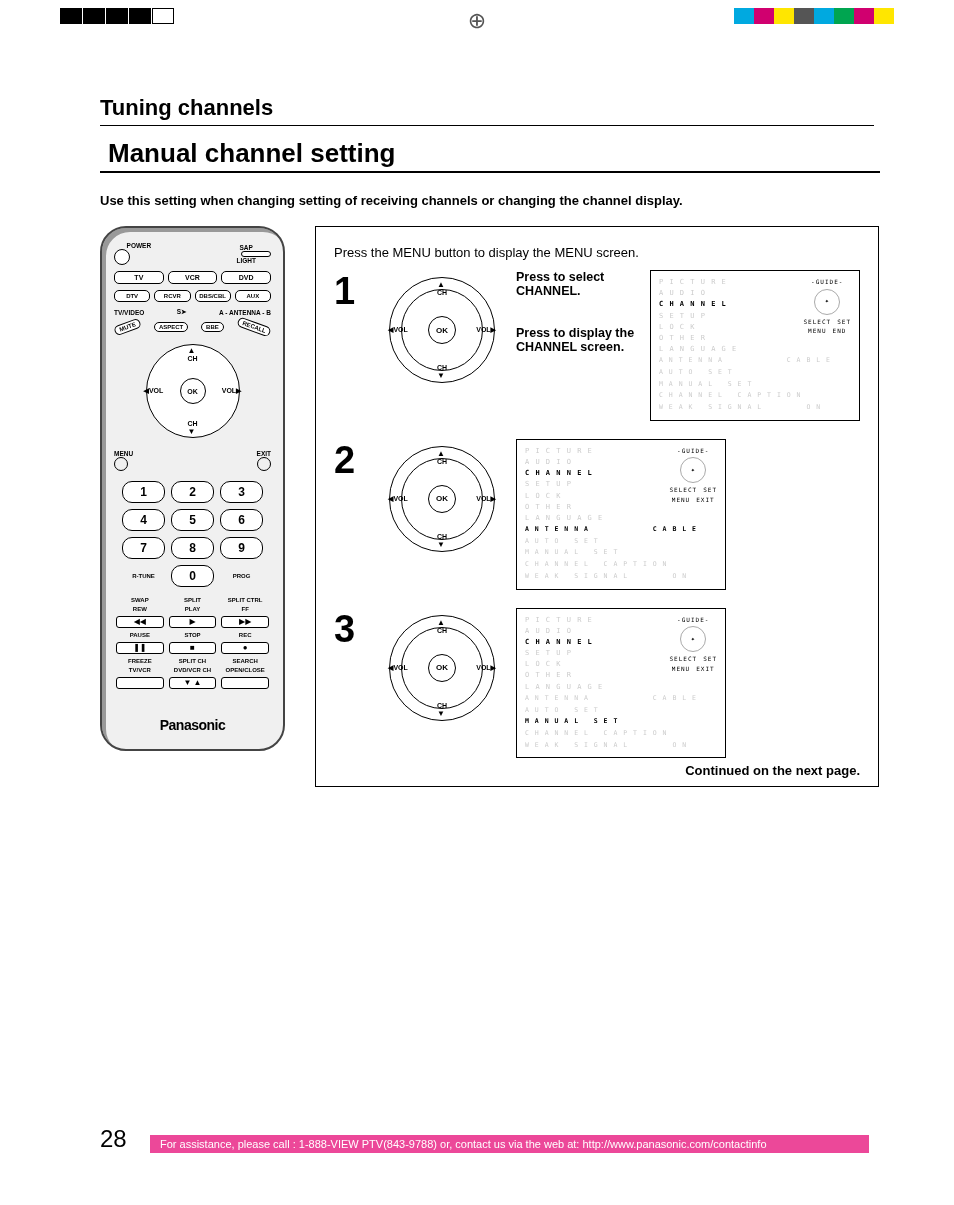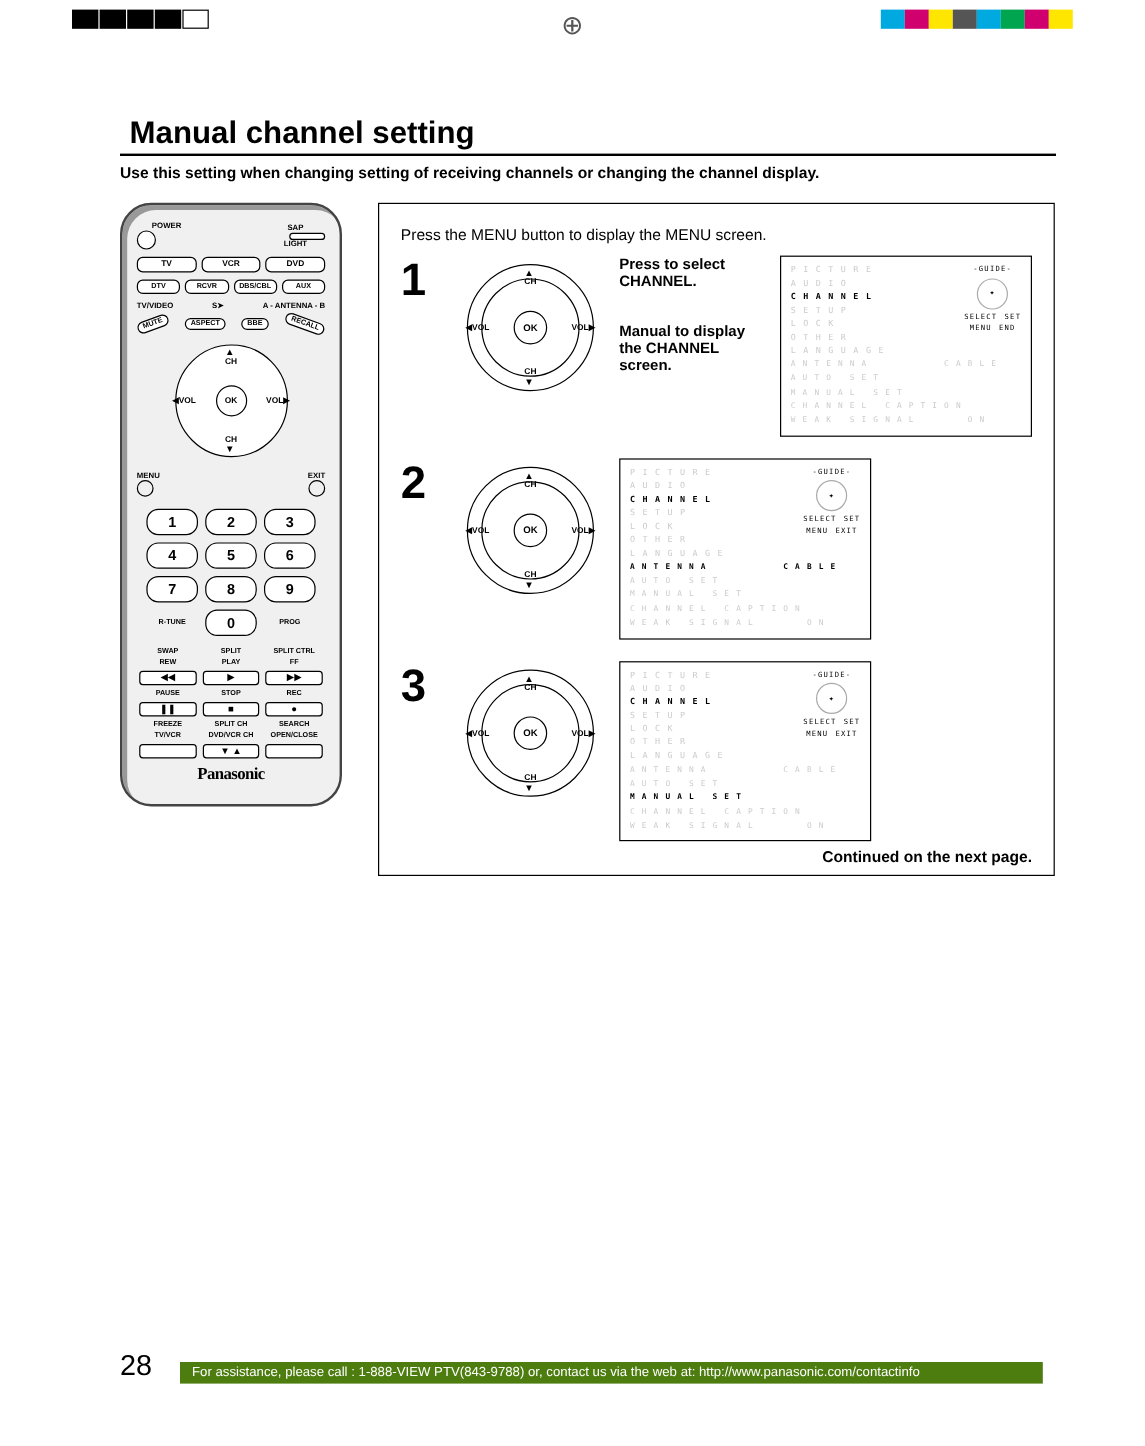--- a/index.html
+++ b/index.html
@@ -33,21 +33,21 @@
     border-bottom: 1px solid #000;
     padding-bottom: 4px;
     margin-bottom: 12px;
   }
   .subtitle {
     font-size: 26px; font-weight: bold;
     border-bottom: 2px solid #000;
     padding: 0 8px 2px 8px;
     display: inline-block;
     width: 780px;
-    margin-bottom: 6px;
+    margin-bottom: 20px;
   }
   .intro {
     font-size: 13px; font-weight: bold;
     margin-bottom: 18px;
   }
   .main-row { display: flex; gap: 30px; }
   .remote-col { width: 190px; }
   .steps-col { flex: 1; border: 1px solid #000; padding: 18px 18px 10px 18px; position:relative; }
   
   .remote {
@@ -103,22 +103,22 @@
     text-align:center;padding:3px 0;background:#fff;
   }
   .num-btn.zero{grid-column:2;}
   .tiny{font-size:6px;font-weight:bold;text-align:center;}
   .trans-grid{display:grid;grid-template-columns:repeat(3,1fr);gap:3px 5px;margin:4px 2px;}
   .trans-btn{
     border:1px solid #000;border-radius:3px;background:#fff;
     font-size:8px;text-align:center;padding:1px 0;line-height:1;
   }
   .brand{
-    font-family: Liberation Serif, serif; font-weight:bold; font-size:14px;
-    text-align:center; margin-top:6px; letter-spacing:-0.5px;
+    font-family: Liberation Sans, sans-serif; font-weight:bold; font-size:14px;
+    text-align:center; margin-top:28px; letter-spacing:-0.5px;
   }
   
   .step-intro { font-size:13px; margin-bottom:10px; }
   .step { display:flex; gap:14px; margin-bottom:18px; position:relative;}
   .step-num { font-size:38px; font-weight:bold; width:34px; flex:0 0 34px;}
   .step-dpad { width:120px; flex:0 0 120px; }
   .step-dpad .dpad{width:120px;height:120px;margin:0;}
   .step-dpad .dpad-circle{width:106px;height:106px;background:none;}
   .step-dpad .dpad-circle::before{
     content:'';position:absolute;width:80px;height:80px;border:1px solid #000;
@@ -147,21 +147,21 @@
     font-size:13px;font-weight:bold;text-align:center;
     position:absolute;bottom:8px;right:18px;
   }
   
   .page-num{
     position:absolute;bottom:52px;left:100px;
     font-size:24px;font-weight:normal;
   }
   .footer-bar{
     position:absolute;bottom:52px;left:150px;right:85px;
-    background:#4d7c0f;color:#fff;font-size:11px;padding:3px 10px;
+    background:#ec4899;color:#fff;font-size:11px;padding:3px 10px;
   }
 </style>
 </head>
 <body>
 
 <div class="page">
 
   
   <div class="color-bar">
     <div class="cb-left">
@@ -177,20 +177,21 @@
       <span style="background:#ffe600"></span>
         <span style="background:#555"></span>
       <span style="background:#00a9e0"></span>
         <span style="background:#00a550"></span>
       <span style="background:#d0006f"></span>
         <span style="background:#ffe600"></span>
     </div>
   </div>
   <div class="cross">⊕</div>
 
+  <div class="section-title">Tuning channels</div>
   <div class="subtitle">Manual channel setting</div>
   <div class="intro">Use this setting when changing setting of receiving channels or changing the channel display.</div>
 
   <div class="main-row">
 
     <div class="remote-col">
       <div class="remote">
         <div class="row">
           <div style="flex:1">
               <div class="rlabel">POWER</div>
@@ -314,21 +315,21 @@
         <div class="dpad-circle"></div>
         <div class="dpad-ok">OK</div>
         <div class="dpad-lbl dpad-top"><span class="dpad-arrow">▲</span><br>CH</div>
         <div class="dpad-lbl dpad-bot">CH<br><span class="dpad-arrow">▼</span></div>
         <div class="dpad-lbl dpad-left">◀VOL</div>
         <div class="dpad-lbl dpad-right">VOL▶</div>
       </div>
     </div>
     <div class="step-text">
       <p>Press to select CHANNEL.</p>
-      <p>Manual to display the CHANNEL screen.</p>
+      <p>Press to display the CHANNEL screen.</p>
     </div>
     <div class="osd">
       <div class="osd-top">
         <div class="osd-menu">
                   <div class="">P I C T U R E</div>
                   <div class="">A U D I O</div>
                   <div class="sel">C H A N N E L</div>
                   <div class="">S E T U P</div>
                   <div class="">L O C K</div>
                   <div class="">O T H E R</div>

